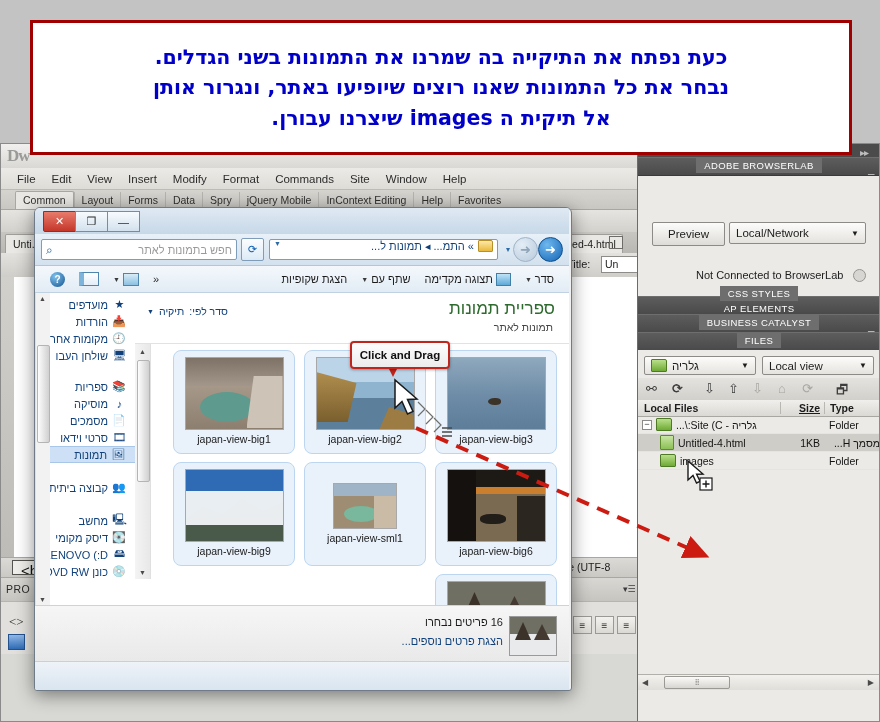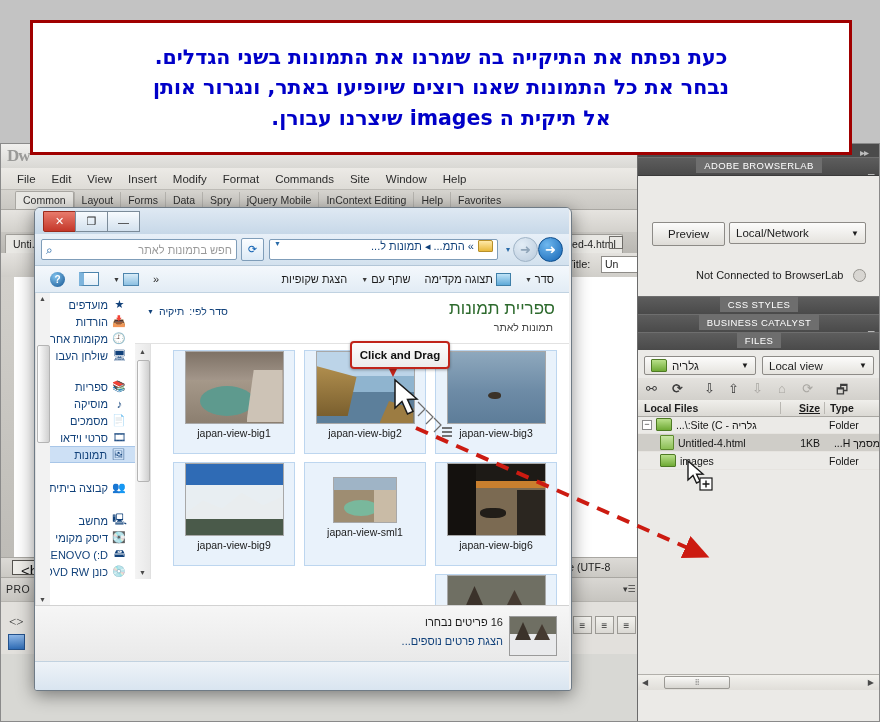--- a/index.html
+++ b/index.html
@@ -318,22 +318,23 @@
   #grid-wrap{
     position:absolute;left:0;top:50px;width:434px;height:235px;
     border-top:1px solid #e2e2e2;
   }
   #grid{
     position:absolute;right:12px;top:6px;width:392px;
     display:flex;flex-wrap:wrap;gap:8px 9px;direction:rtl;
   }
   .thumbcell{
     width:122px;height:104px;box-sizing:border-box;
-    border:1px solid #bdd6ef;background:#e9f2fb;border-radius:0;
+    border:1px solid #bdd6ef;background:#e9f2fb;border-radius:8px;
     display:flex;flex-direction:column;align-items:center;justify-content:flex-start;
+    padding-top:6px;
   }
   .thumbimg{width:97px;height:71px;border:1px solid #a8a8a8;background:#8899aa;overflow:hidden;}
   .thumbcap{
     font-size:10.5px;color:#1a1a1a;margin-top:3px;direction:ltr;
     white-space:nowrap;overflow:hidden;
   }
   #grid-scroll{
     position:absolute;left:0;top:0;width:15px;height:235px;
     background:linear-gradient(90deg,#f4f4f4,#e8e8e8);border-right:1px solid #e0e0e0;
   }
@@ -461,21 +462,21 @@
     <div class="abs" id="browserlab-body">
       <div class="abs dw-btn" style="left:14px;top:46px;width:71px;height:22px;">Preview</div>
       <div class="abs dw-select" style="left:91px;top:46px;width:137px;height:22px;">
         <span>Local/Network</span>
         <span class="caret">▼</span>
       </div>
       <div class="abs" id="bl-status" style="left:58px;top:93px;">Not Connected to BrowserLab</div>
       <div class="abs" id="bl-dot" style="left:215px;top:93px;"></div>
     </div>
 
-    <div class="abs pnl-header" style="left:0;top:152px;width:242px;">
+    <div class="abs pnl-header" style="left:0;top:152px;width:242px;justify-content:center;">
       <div class="pnl-tab active">CSS STYLES</div>
       <div class="pnl-tab">AP ELEMENTS</div>
       <div class="pnl-menu">▾☰</div>
     </div>
 
     <div class="abs pnl-header" style="left:0;top:170px;width:242px;">
       <div class="pnl-tab active">BUSINESS CATALYST</div>
       <div class="pnl-menu">▾☰</div>
     </div>
 

